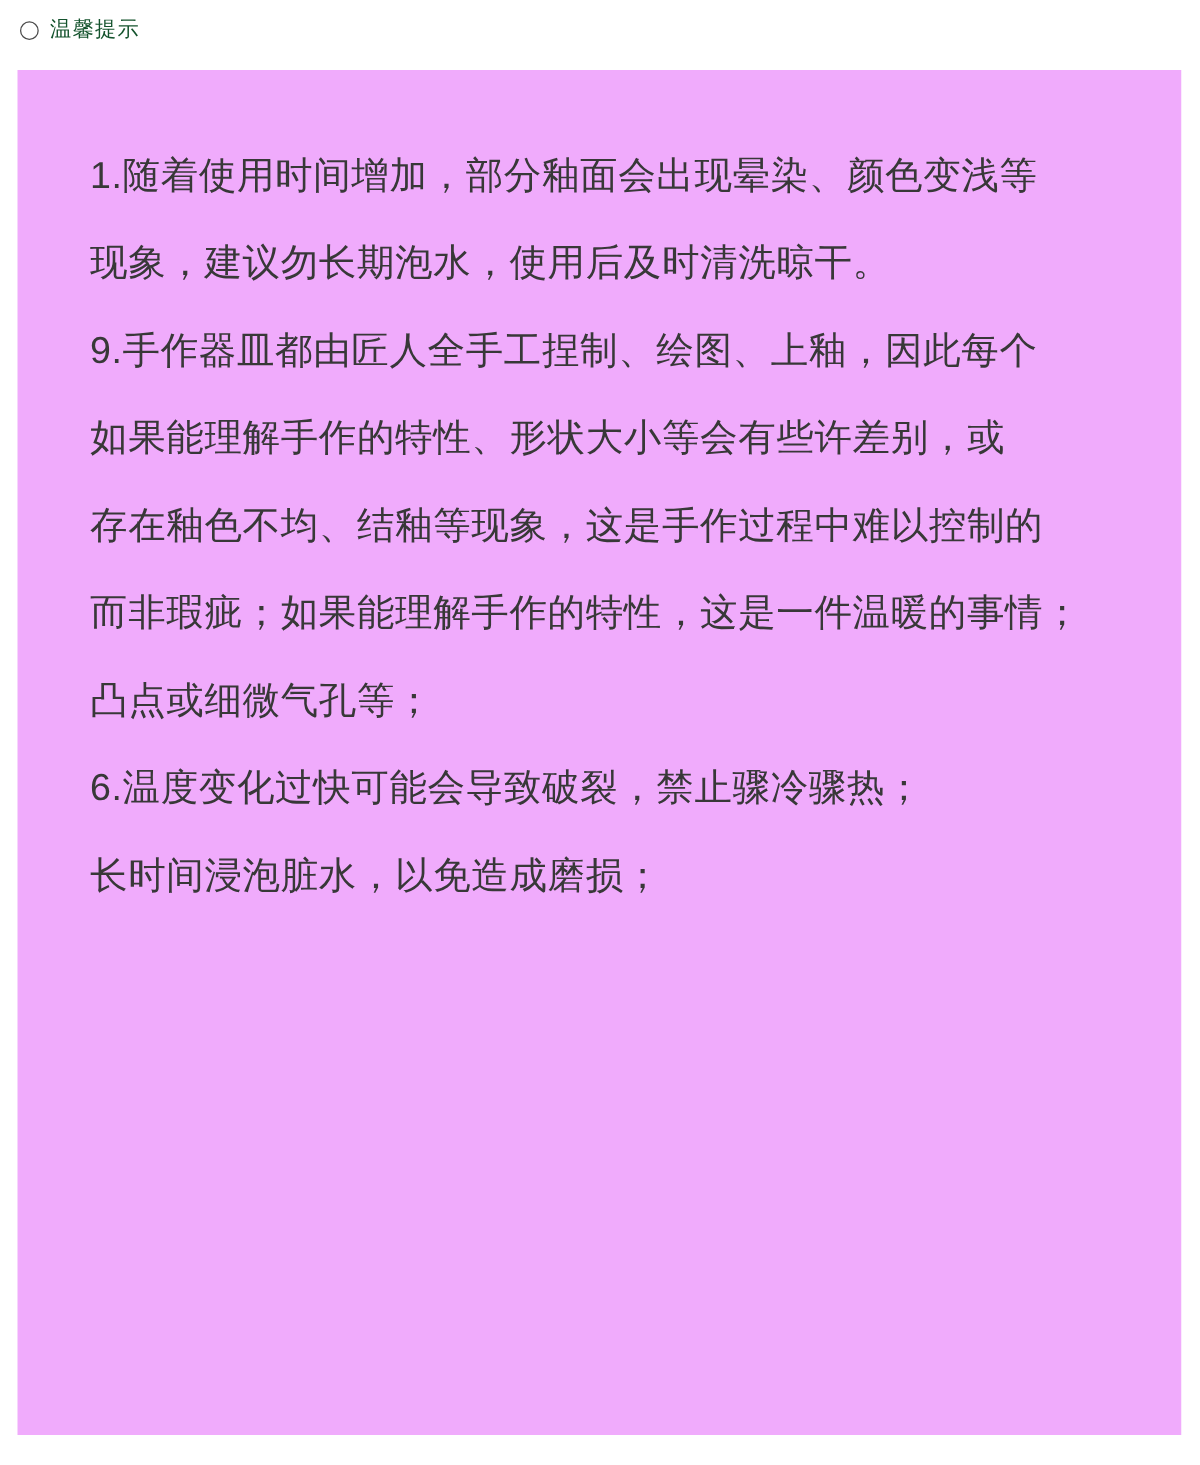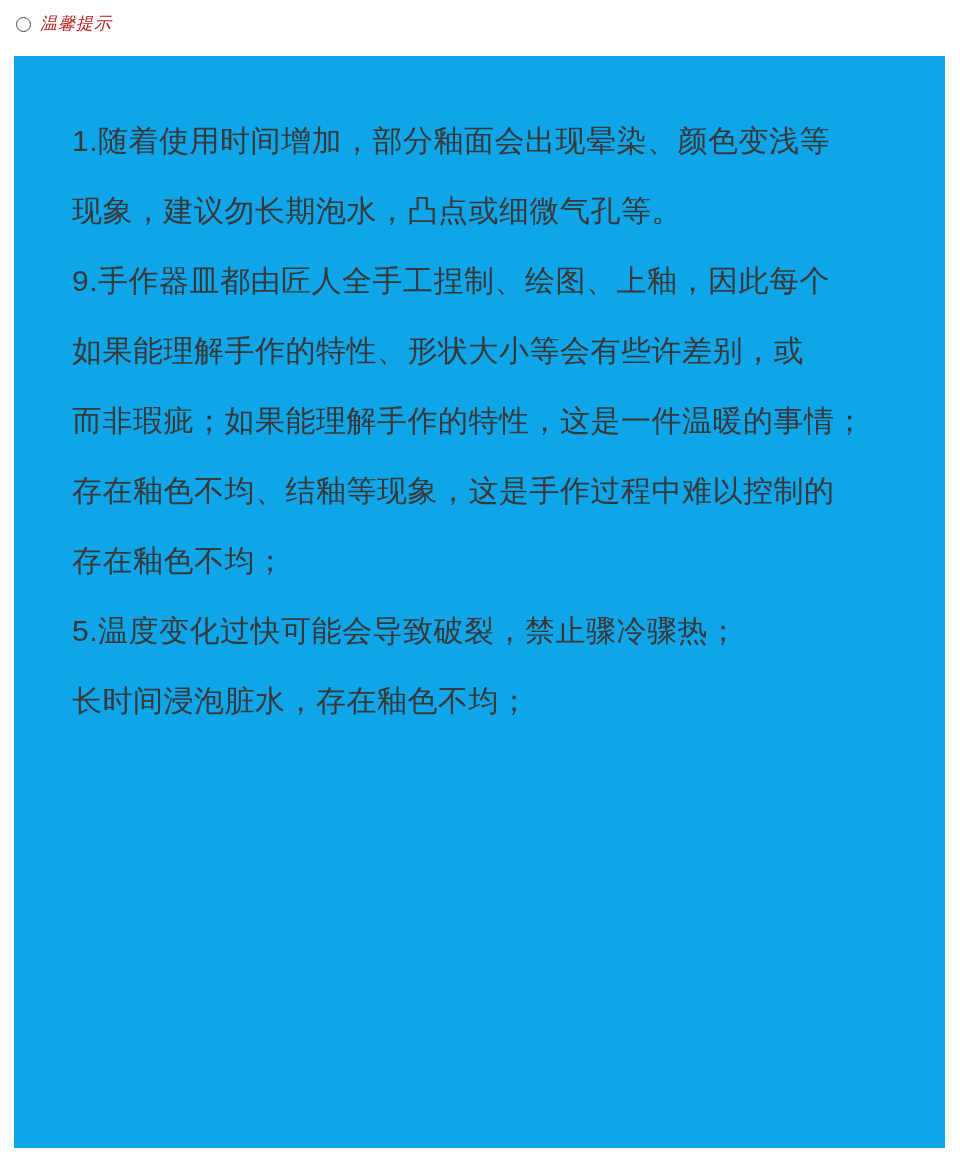--- a/index.html
+++ b/index.html
@@ -25,30 +25,29 @@
     width: 15px;
     height: 15px;
     border: 1.5px solid #4a4a4a;
     border-radius: 50%;
     box-sizing: border-box;
     flex: 0 0 auto;
   }
   .section-title {
     margin-left: 9px;
     font-size: 17px;
-    color: #b91c1c;
+    color: #14532d;
     letter-spacing: 1px;
     line-height: 20px;
-    font-style: italic;
   }
   .tips-card {
     margin: 21px 15px 0 14px;
     width: 931px;
     height: 1092px;
-    background: #0ea5e9;
+    background: #f0abfc;
     box-sizing: border-box;
     padding: 50px 40px 0 58px;
   }
   .tip-line {
     font-size: 30px;
     line-height: 70px;
     font-weight: 300;
     color: #383838;
     letter-spacing: 0.5px;
     white-space: nowrap;
@@ -60,24 +59,24 @@
 <div class="page">
 
   <div class="section-header">
     <span class="circle-icon"></span>
     <span class="section-title">温馨提示</span>
   </div>
 
   <div class="tips-card">
     <div>
         <div class="tip-line">1.随着使用时间增加，部分釉面会出现晕染、颜色变浅等</div>
-        <div class="tip-line">现象，建议勿长期泡水，凸点或细微气孔等。</div>
+        <div class="tip-line">现象，建议勿长期泡水，使用后及时清洗晾干。</div>
         <div class="tip-line">9.手作器皿都由匠人全手工捏制、绘图、上釉，因此每个</div>
         <div class="tip-line">如果能理解手作的特性、形状大小等会有些许差别，或</div>
+        <div class="tip-line">存在釉色不均、结釉等现象，这是手作过程中难以控制的</div>
         <div class="tip-line">而非瑕疵；如果能理解手作的特性，这是一件温暖的事情；</div>
-        <div class="tip-line">存在釉色不均、结釉等现象，这是手作过程中难以控制的</div>
-        <div class="tip-line">存在釉色不均；</div>
-        <div class="tip-line">5.温度变化过快可能会导致破裂，禁止骤冷骤热；</div>
-        <div class="tip-line">长时间浸泡脏水，存在釉色不均；</div>
+        <div class="tip-line">凸点或细微气孔等；</div>
+        <div class="tip-line">6.温度变化过快可能会导致破裂，禁止骤冷骤热；</div>
+        <div class="tip-line">长时间浸泡脏水，以免造成磨损；</div>
       </div>
   </div>
 
 </div>
 
 </body></html>

